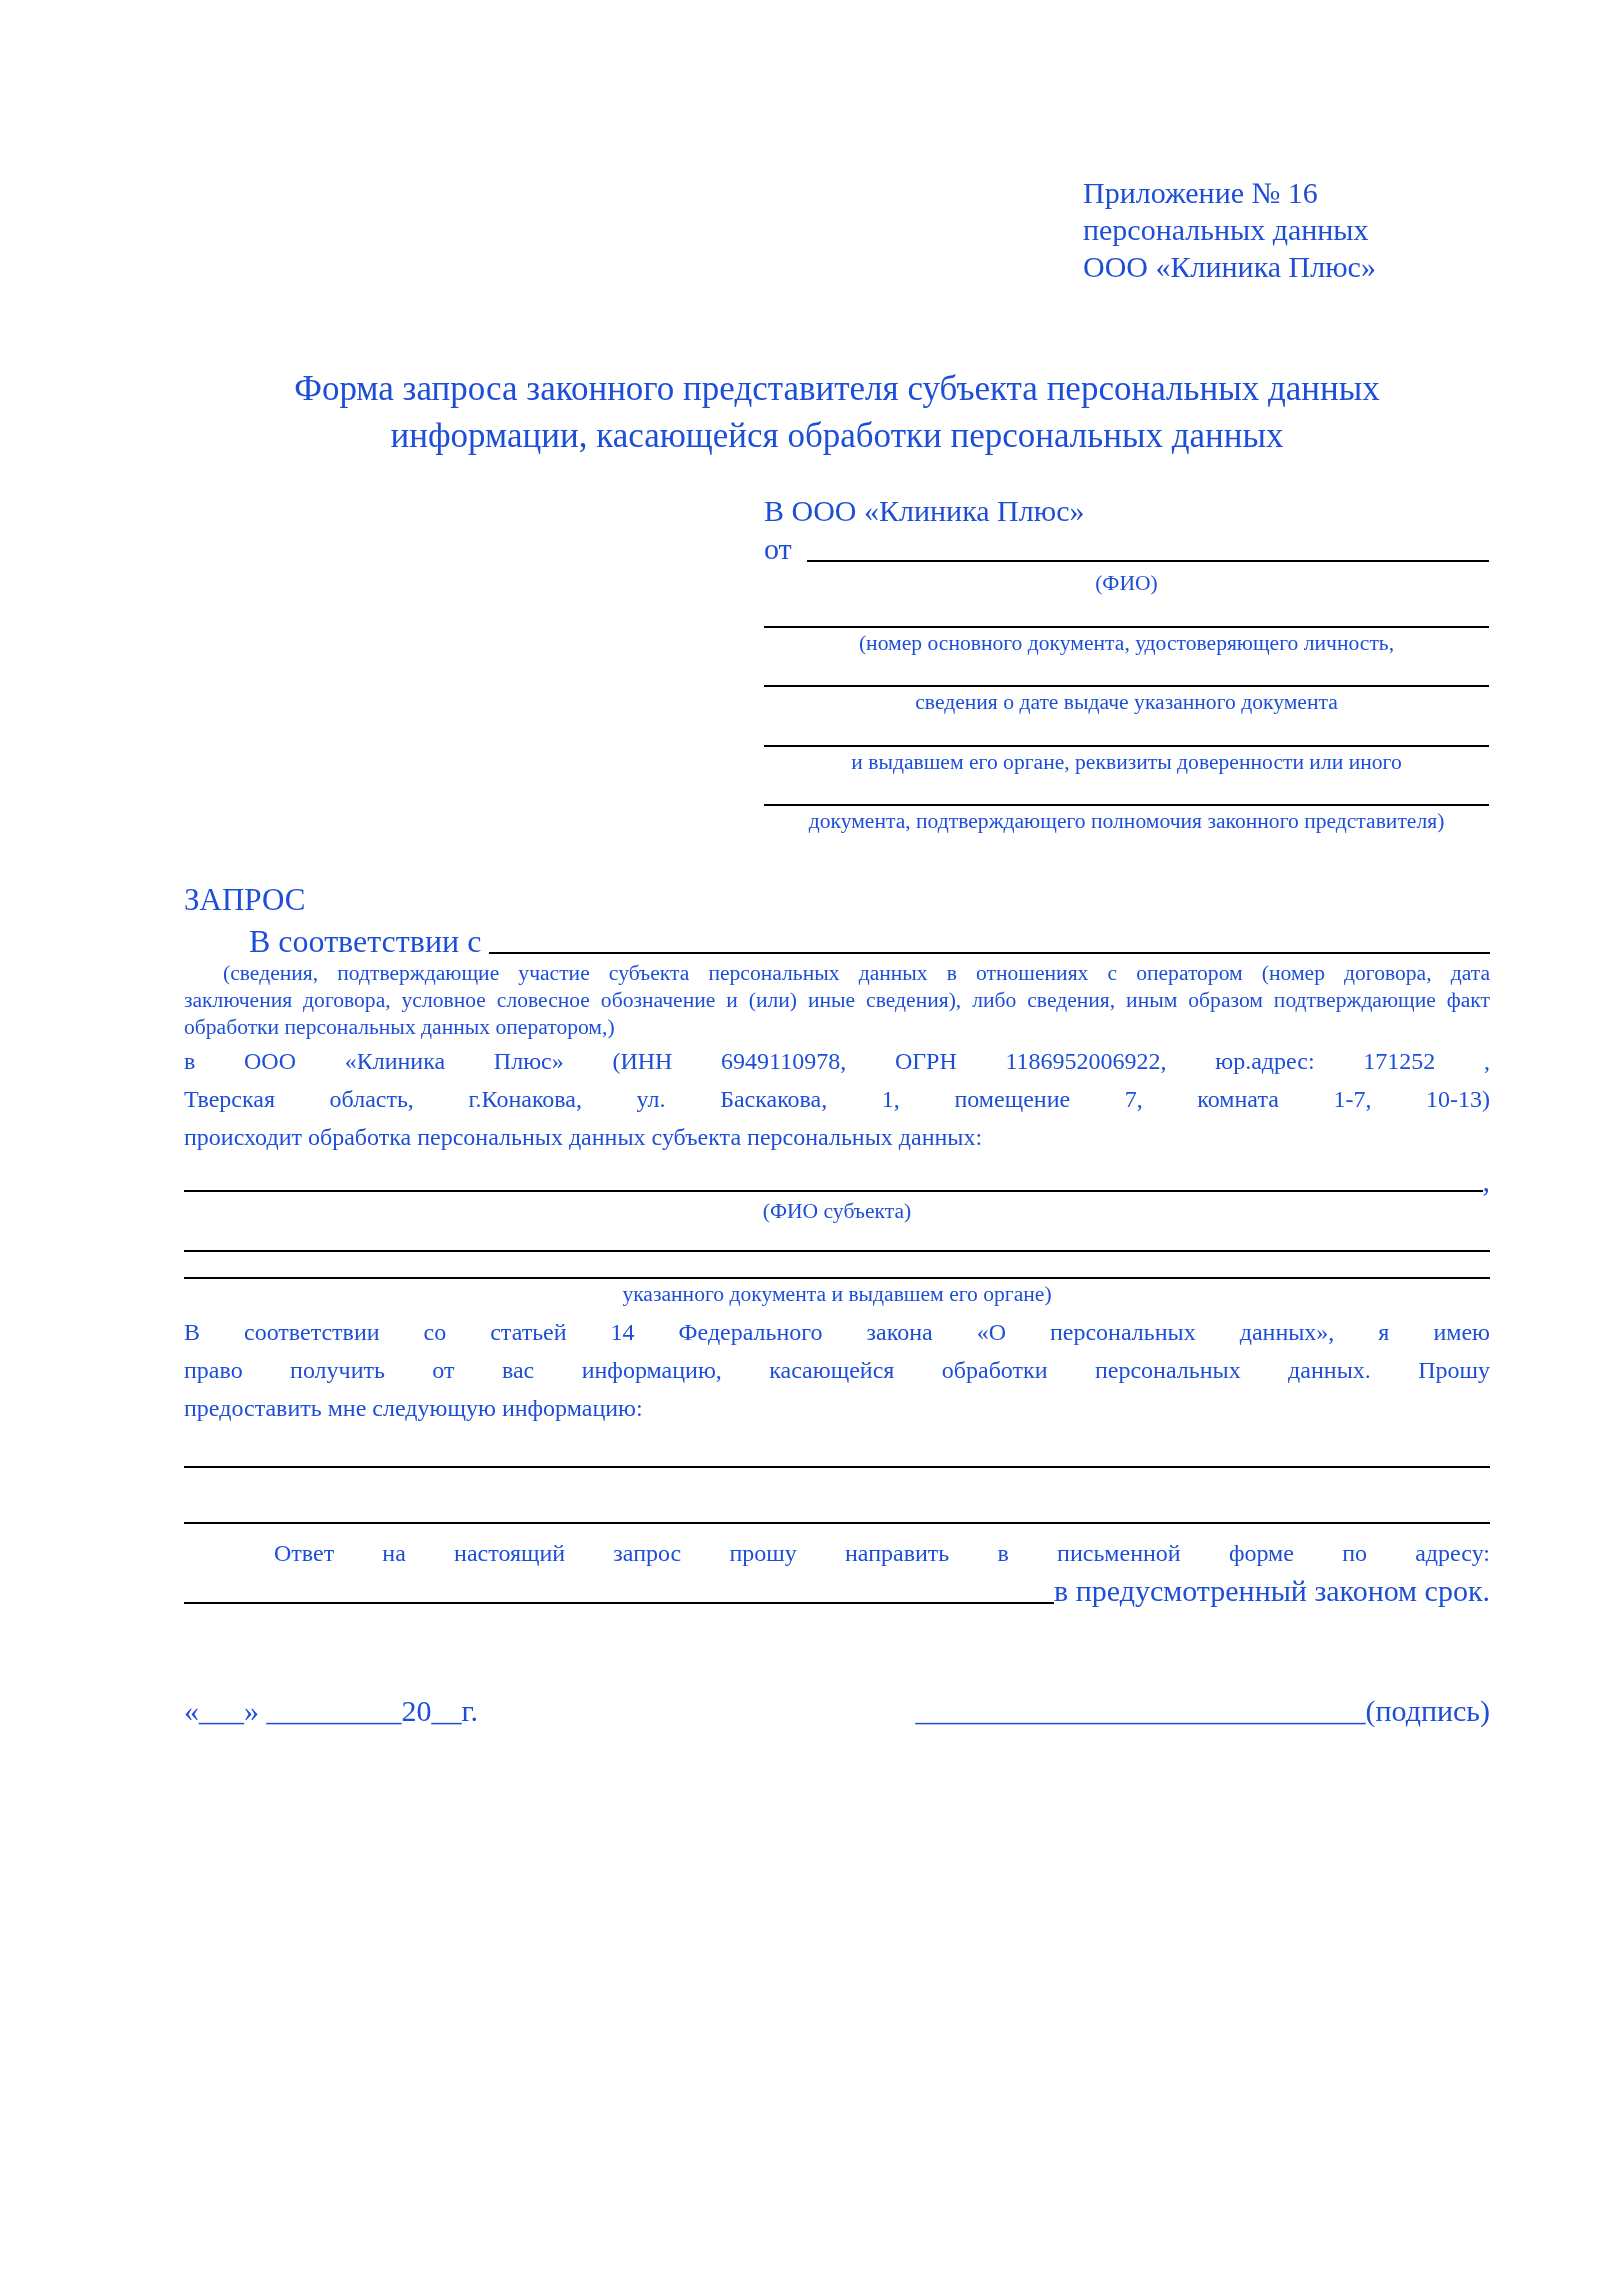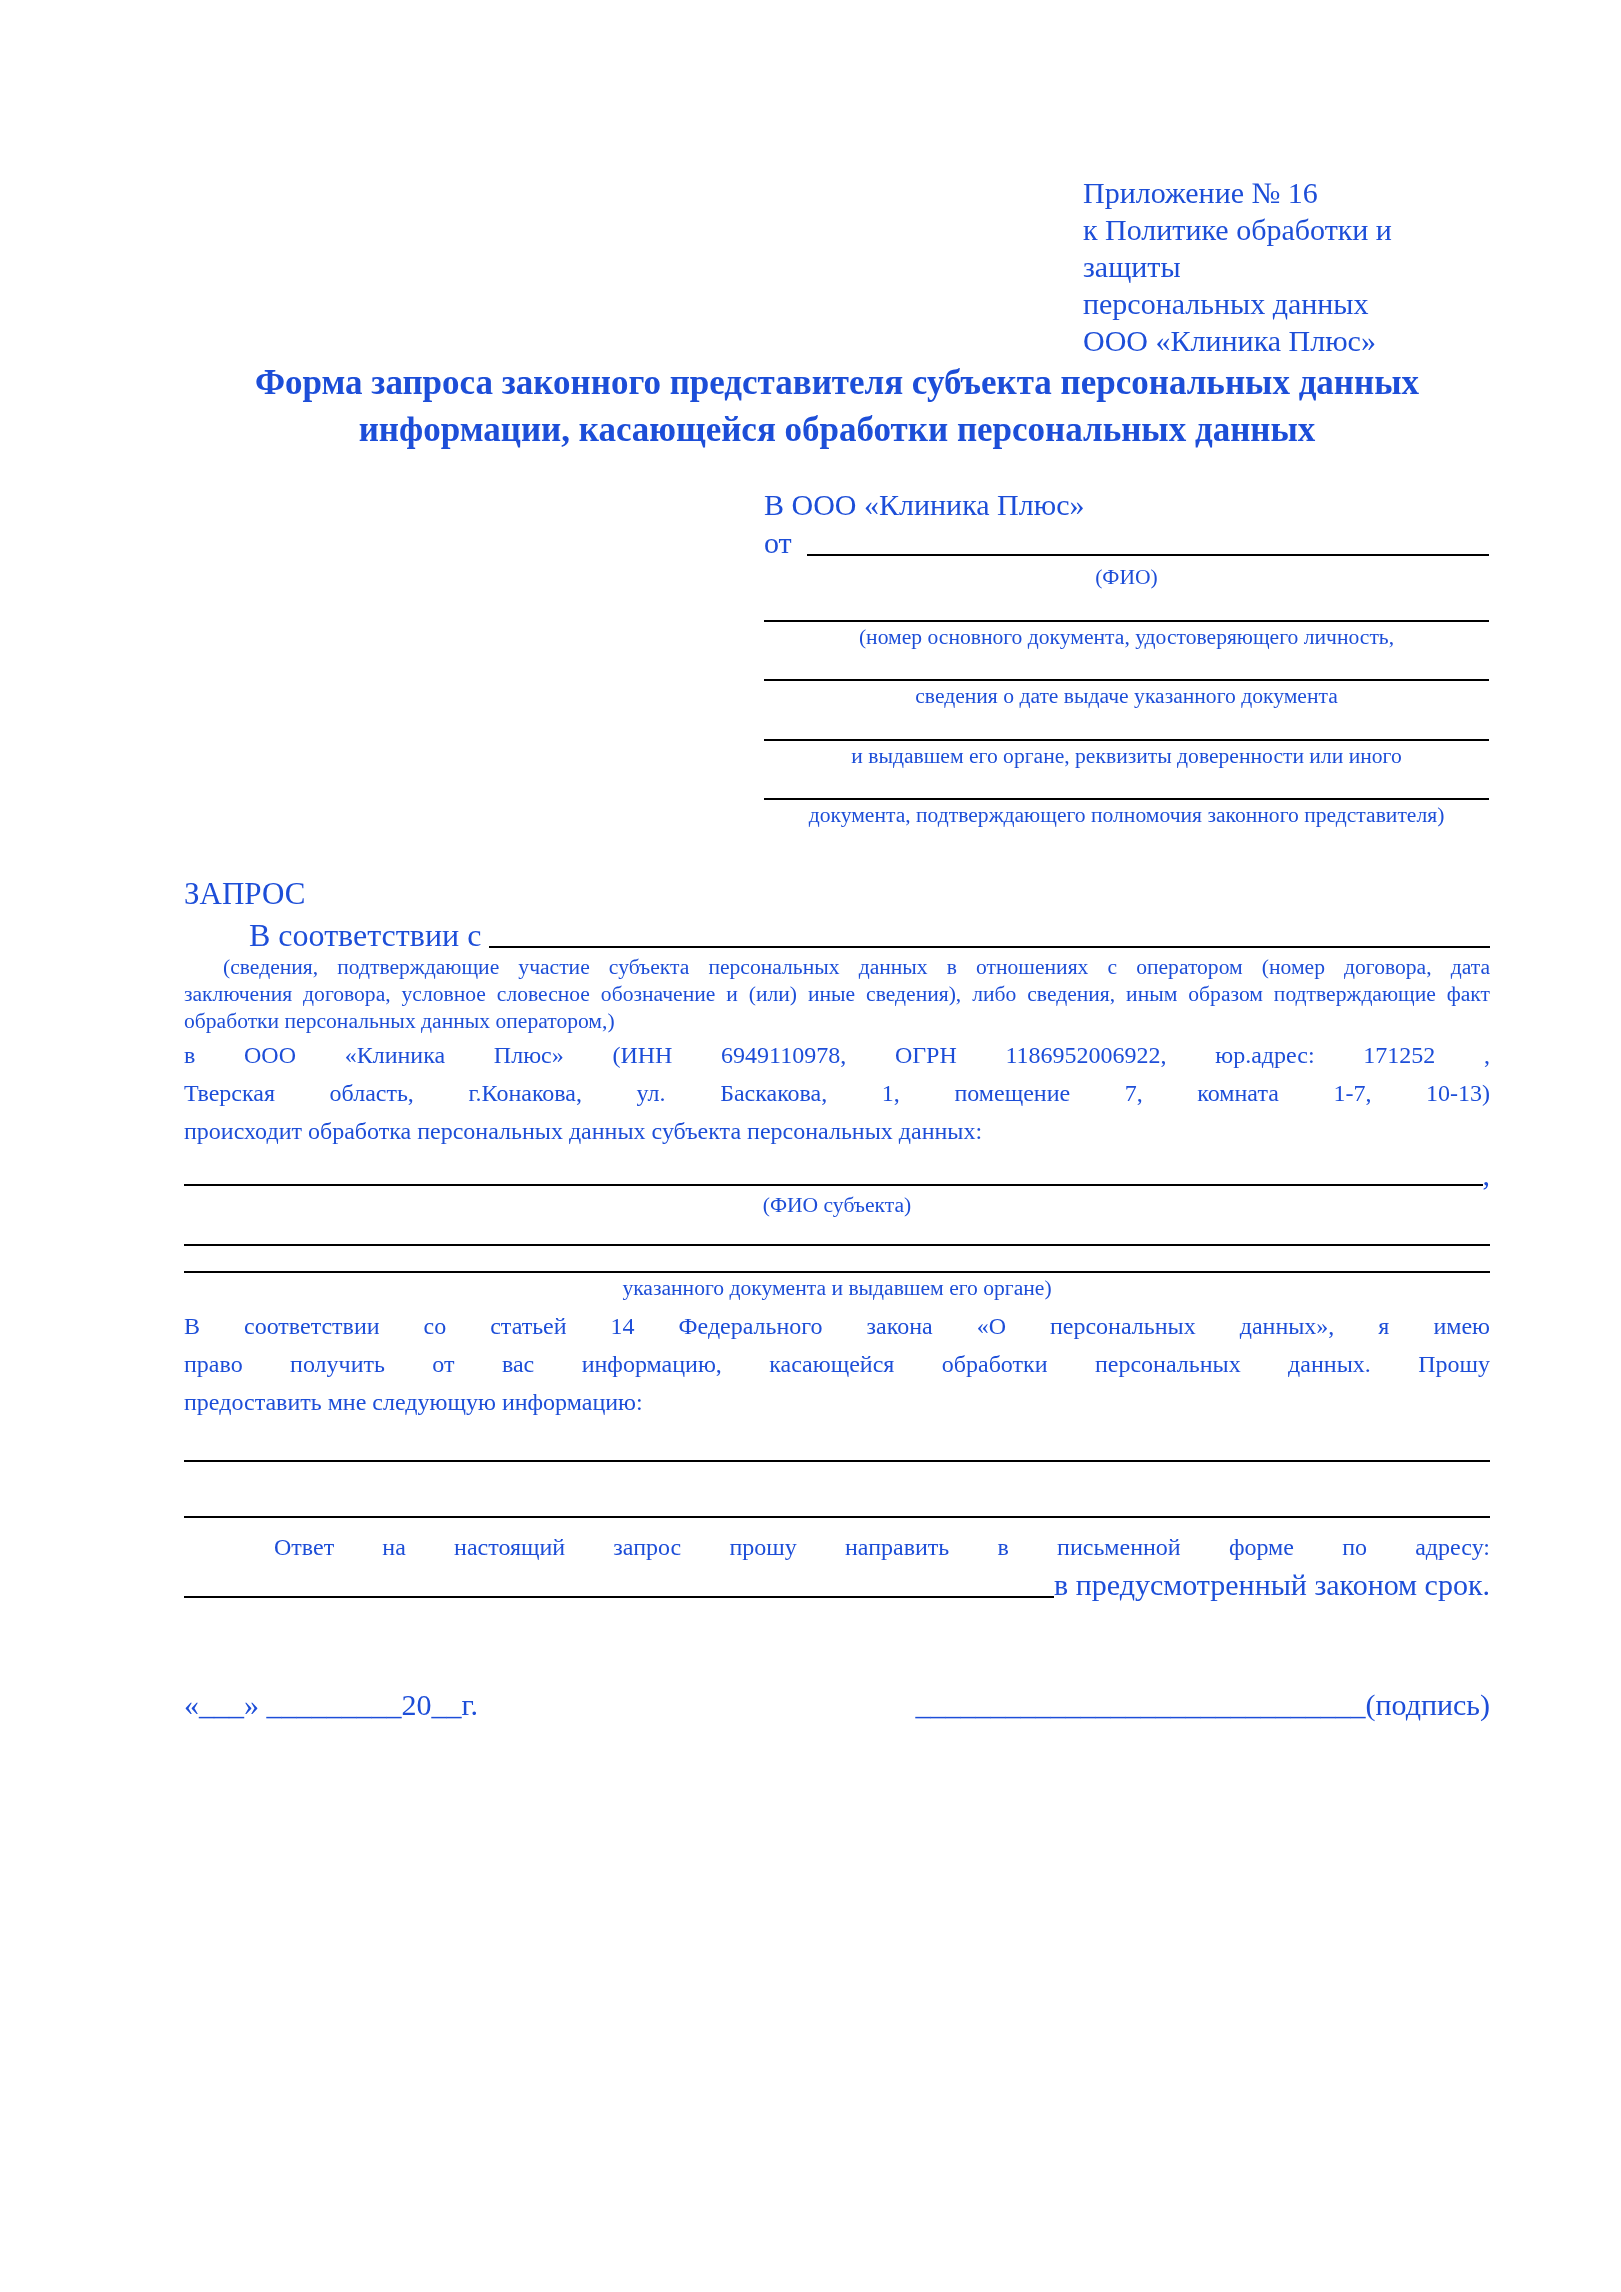--- a/index.html
+++ b/index.html
@@ -10,21 +10,21 @@
     background: #ffffff;
     color: #1d4ed8;
     font-family: "Liberation Serif", "DejaVu Serif", serif;
     box-sizing: border-box;
     padding: 174px 131px 0 184px;
     overflow: hidden;
   }
   
   .annex { margin-left: 899px; font-size: 30px; line-height: 37px; }
   
-  .title { text-align: center; font-weight: bold; font-size: 35px; line-height: 47px; }
+  .title { margin-top: 80px; text-align: center; font-weight: normal; font-size: 35px; line-height: 47px; }
   
   .addressee { margin-left: 580px; width: 725px; margin-top: 33px; font-size: 30px; line-height: 38px; }
   .row { display: flex; }
   .row .lbl { white-space: pre; }
   .row .wline { flex: 1 1 auto; border-bottom: 2.9px solid #000; margin-bottom: 5.9px; margin-left: 7.8px; }
   .cap { font-size: 21.6px; line-height: 26.5px; text-align: center; margin-top: 2px; }
   .fline { height: 0; border-bottom: 2.9px solid #000; }
   .addressee .fline { margin-top: 29px; }
   
   .zapros { margin-top: 45px; text-align: left; font-size: 31px; line-height: 39px; }
@@ -51,21 +51,20 @@
   
   .signoff { display: flex; justify-content: space-between; margin-top: 82px; font-size: 30px; line-height: 38px; }
 </style>
 </head>
 <body>
 
 <div class="page">
 
   <div class="annex">
     <div>Приложение № 16</div>
-    <div>к Политике обработки и защиты</div>
     <div>персональных данных</div>
     <div>ООО «Клиника Плюс»</div>
   </div>
 
   <div class="title">
     <div>Форма запроса законного представителя субъекта персональных данных</div>
     <div>информации, касающейся обработки персональных данных</div>
   </div>
 
   <div class="addressee">

